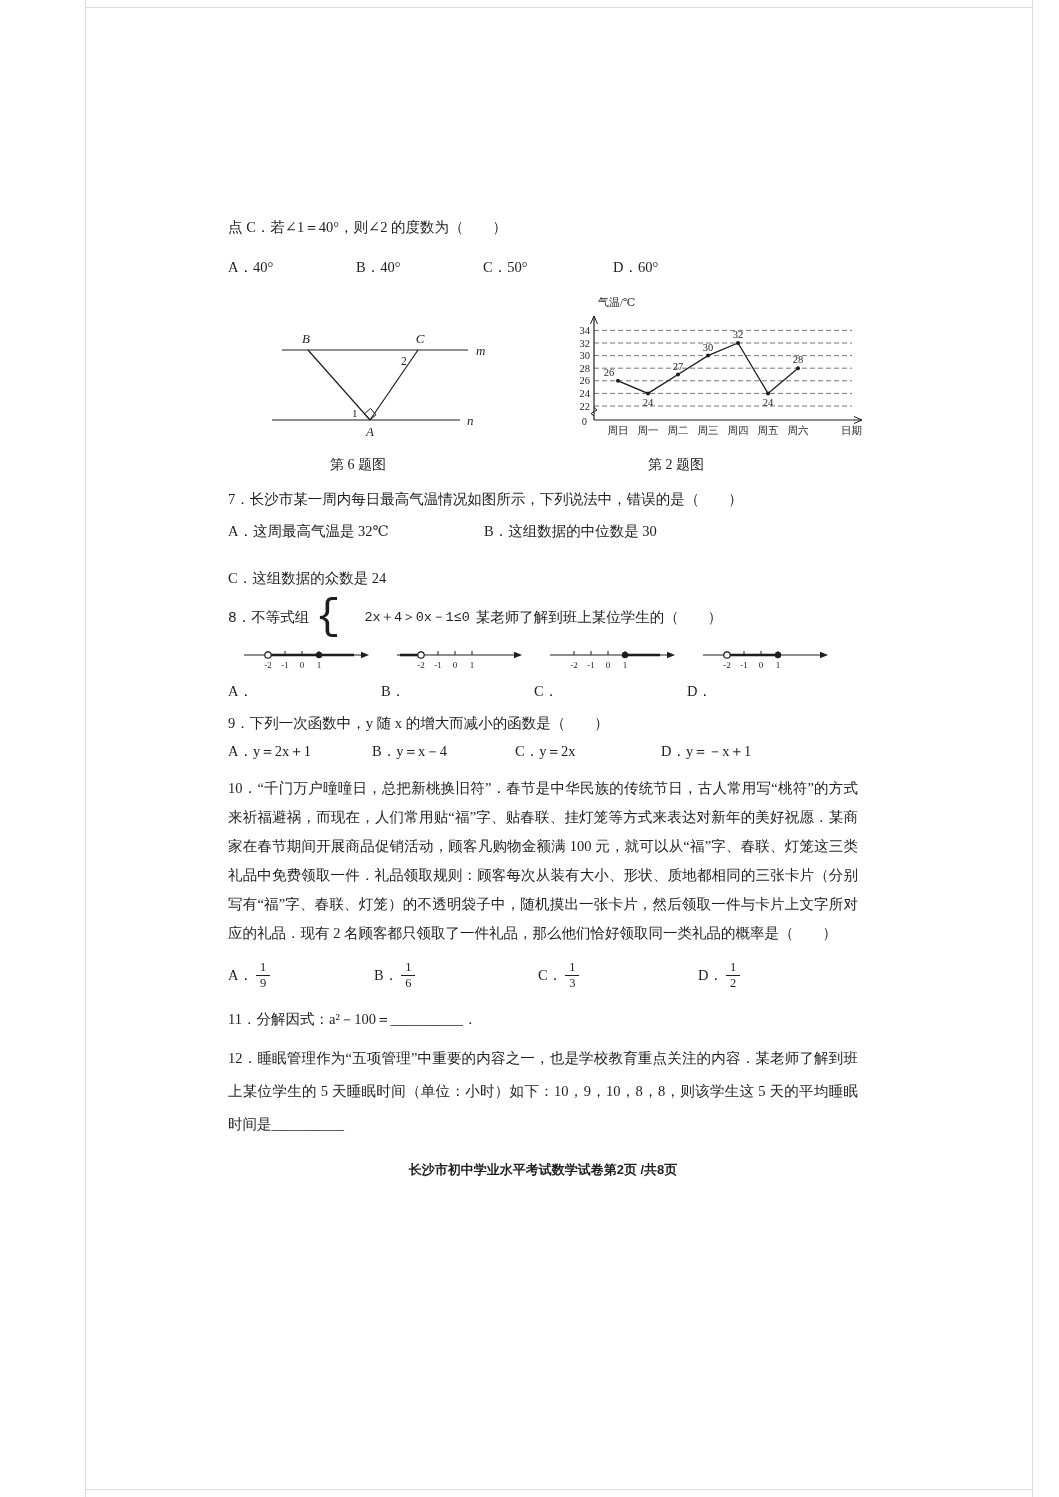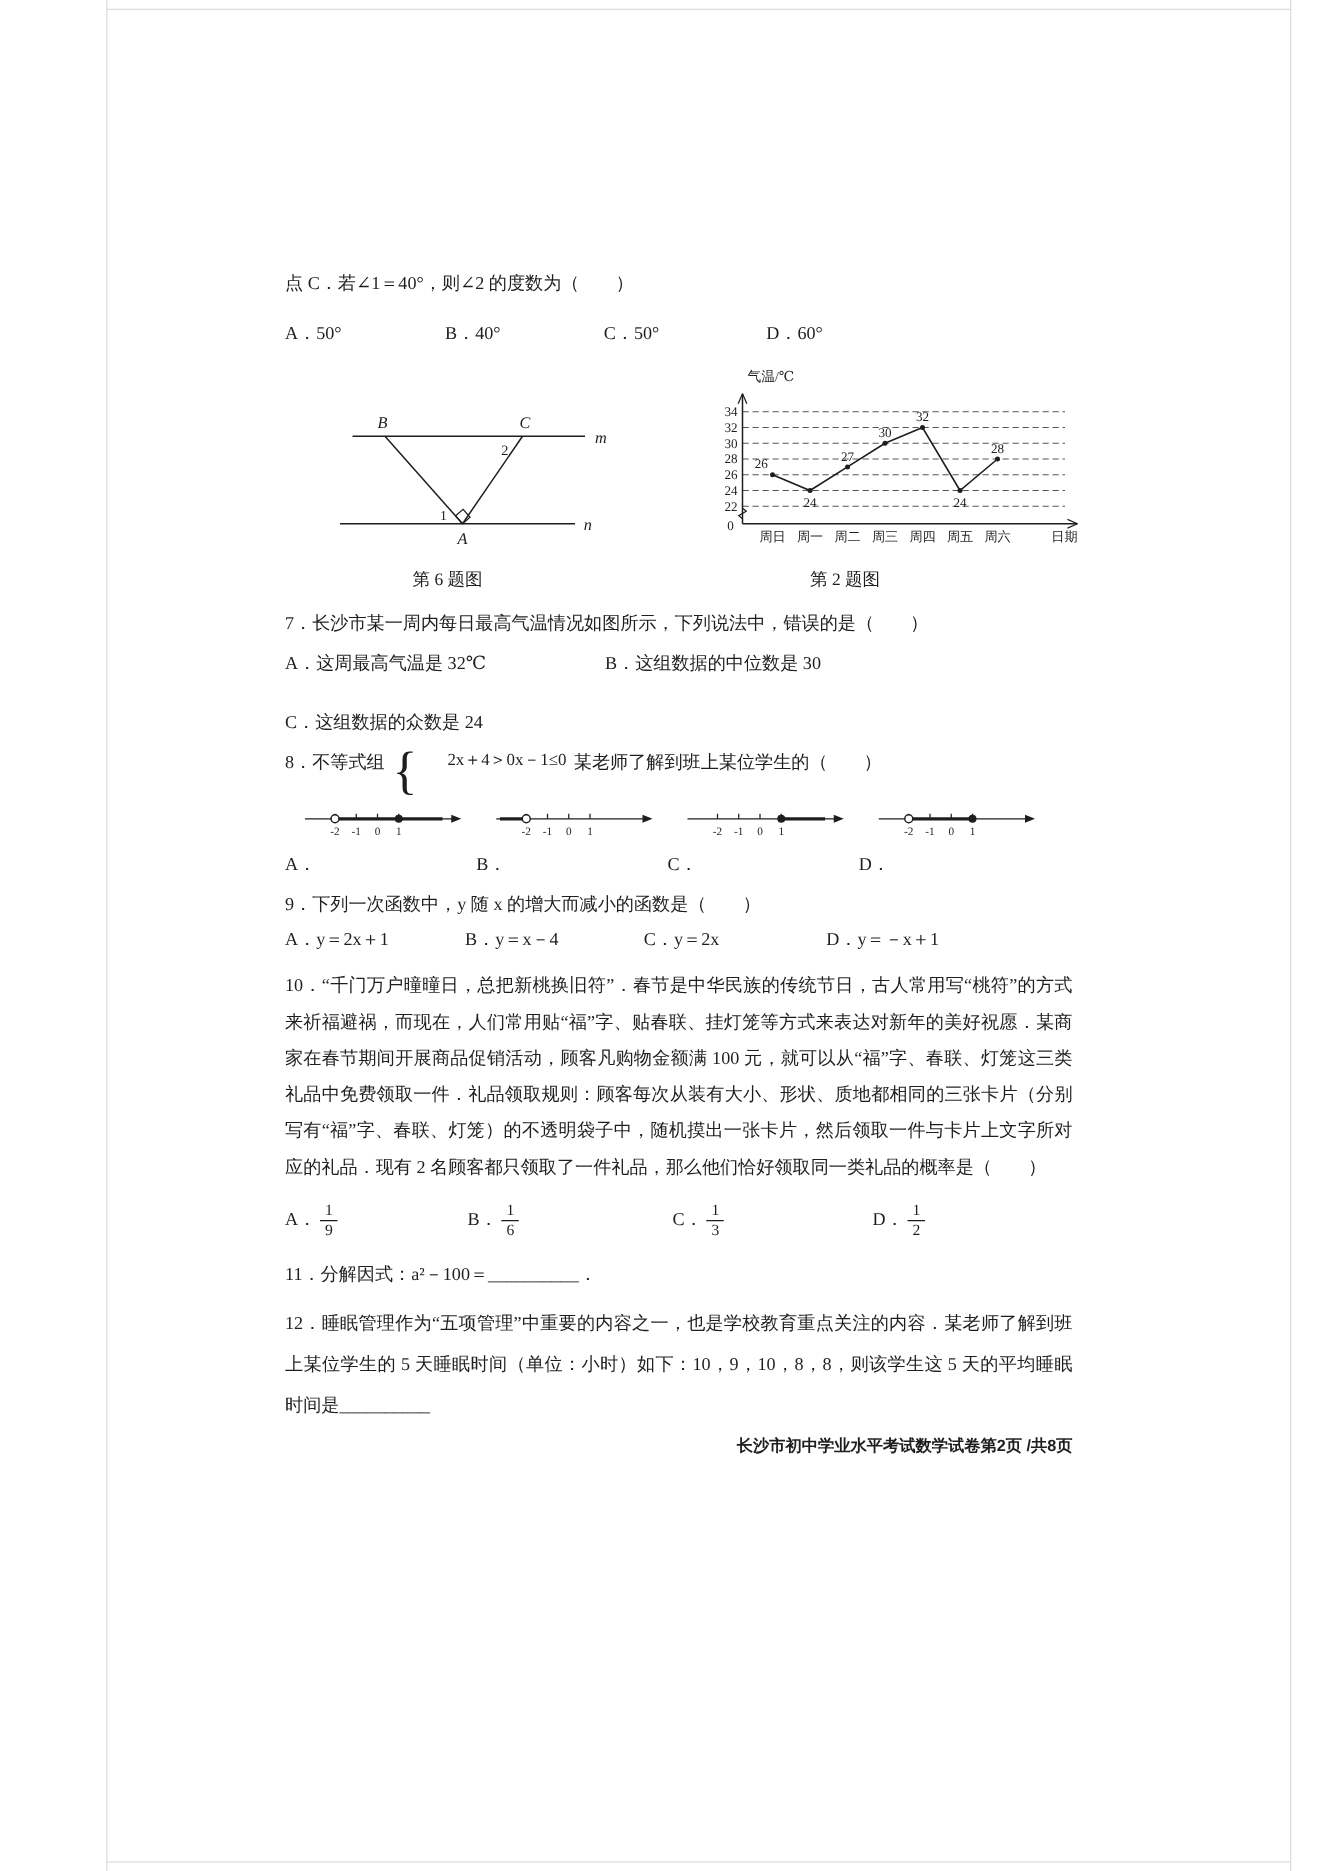--- a/index.html
+++ b/index.html
@@ -35,21 +35,21 @@
   .captions { display:flex; margin-top:2px; font-size:14px; }
   .captions .cap6 { margin-left:102px; }
   .captions .cap7 { margin-left:262px; }
 
   .stem { margin-top:12px; }
   .q7opts {
     display:grid; grid-template-columns:256px auto;
     row-gap:25px; margin-top:10px; line-height:22px;
   }
 
-  .q8row { display:flex; align-items:flex-start; margin-top:10px; }
+  .q8row { display:flex; align-items:center; margin-top:10px;font-family:Liberation Mono, monospace; }
   .brace { font-size:42px; line-height:0.9; font-weight:400; margin:0 3px 0 6px; }
   .system { display:flex; flex-direction:row; font-size:13.5px; line-height:17px;margin-left:21px; }
   .q8suffix { margin-left:6px; }
 
   .nlrow { display:flex; margin-top:4px; }
   .nlblock { width:153px; display:flex; flex-direction:column; }
   .nlblock svg { margin-left:14px; }
   .nlblock .nl-label { font-size:14.5px; line-height:18px; margin-top:1px; }
 
   .para { margin-top:12px; text-align:justify; line-height:29px; }
@@ -58,41 +58,41 @@
   .fr-item { display:inline-flex; align-items:center; }
   .frac { display:inline-flex; flex-direction:column; align-items:center; font-size:12.5px; line-height:1.2; margin-left:3px; }
   .fnum { padding:0 4px; }
   .fden { padding:0 4px; border-top:1px solid #1e1e1e; }
 
   .heiti { font-family:"Liberation Sans","DejaVu Sans",sans-serif; font-weight:bold; }
   .section-title { margin-top:24px; font-size:14.5px; }
   .q11 { margin-top:17px; }
   .q12 { margin-top:12px; line-height:33px; text-align:justify; }
   .footer {
-    margin-top:4px; text-align:right; font-size:13px;
+    margin-top:18px; text-align:center; font-size:13px;
     font-family:"Liberation Sans","DejaVu Sans",sans-serif; font-weight:bold;
   }
   svg text { font-family:"Liberation Serif","DejaVu Serif",serif; fill:#1e1e1e; }
   .it { font-style:italic; }
 </style>
 </head>
 <body>
 
 <div class="page">
   <div class="scan-v left"></div>
   <div class="scan-v right"></div>
   <div class="scan-h top"></div>
   <div class="scan-h bottom"></div>
 
   <div class="content">
 
     <p class="line">点 C．若∠1＝40°，则∠2 的度数为（　　）</p>
 
     <div class="opts4">
-      <span>A．50°</span>
+      <span>A．40°</span>
       <span>B．40°</span>
       <span>C．50°</span>
       <span>D．60°</span>
     </div>
 
     <div class="figures">
       <div class="fig6-wrap">
         <svg viewBox="0 0 232 132" width="232" height="132">
           <line x1="14" y1="36" x2="200" y2="36" stroke="#1e1e1e" stroke-width="1.2"></line>
           <line x1="4" y1="106" x2="192" y2="106" stroke="#1e1e1e" stroke-width="1.2"></line>

